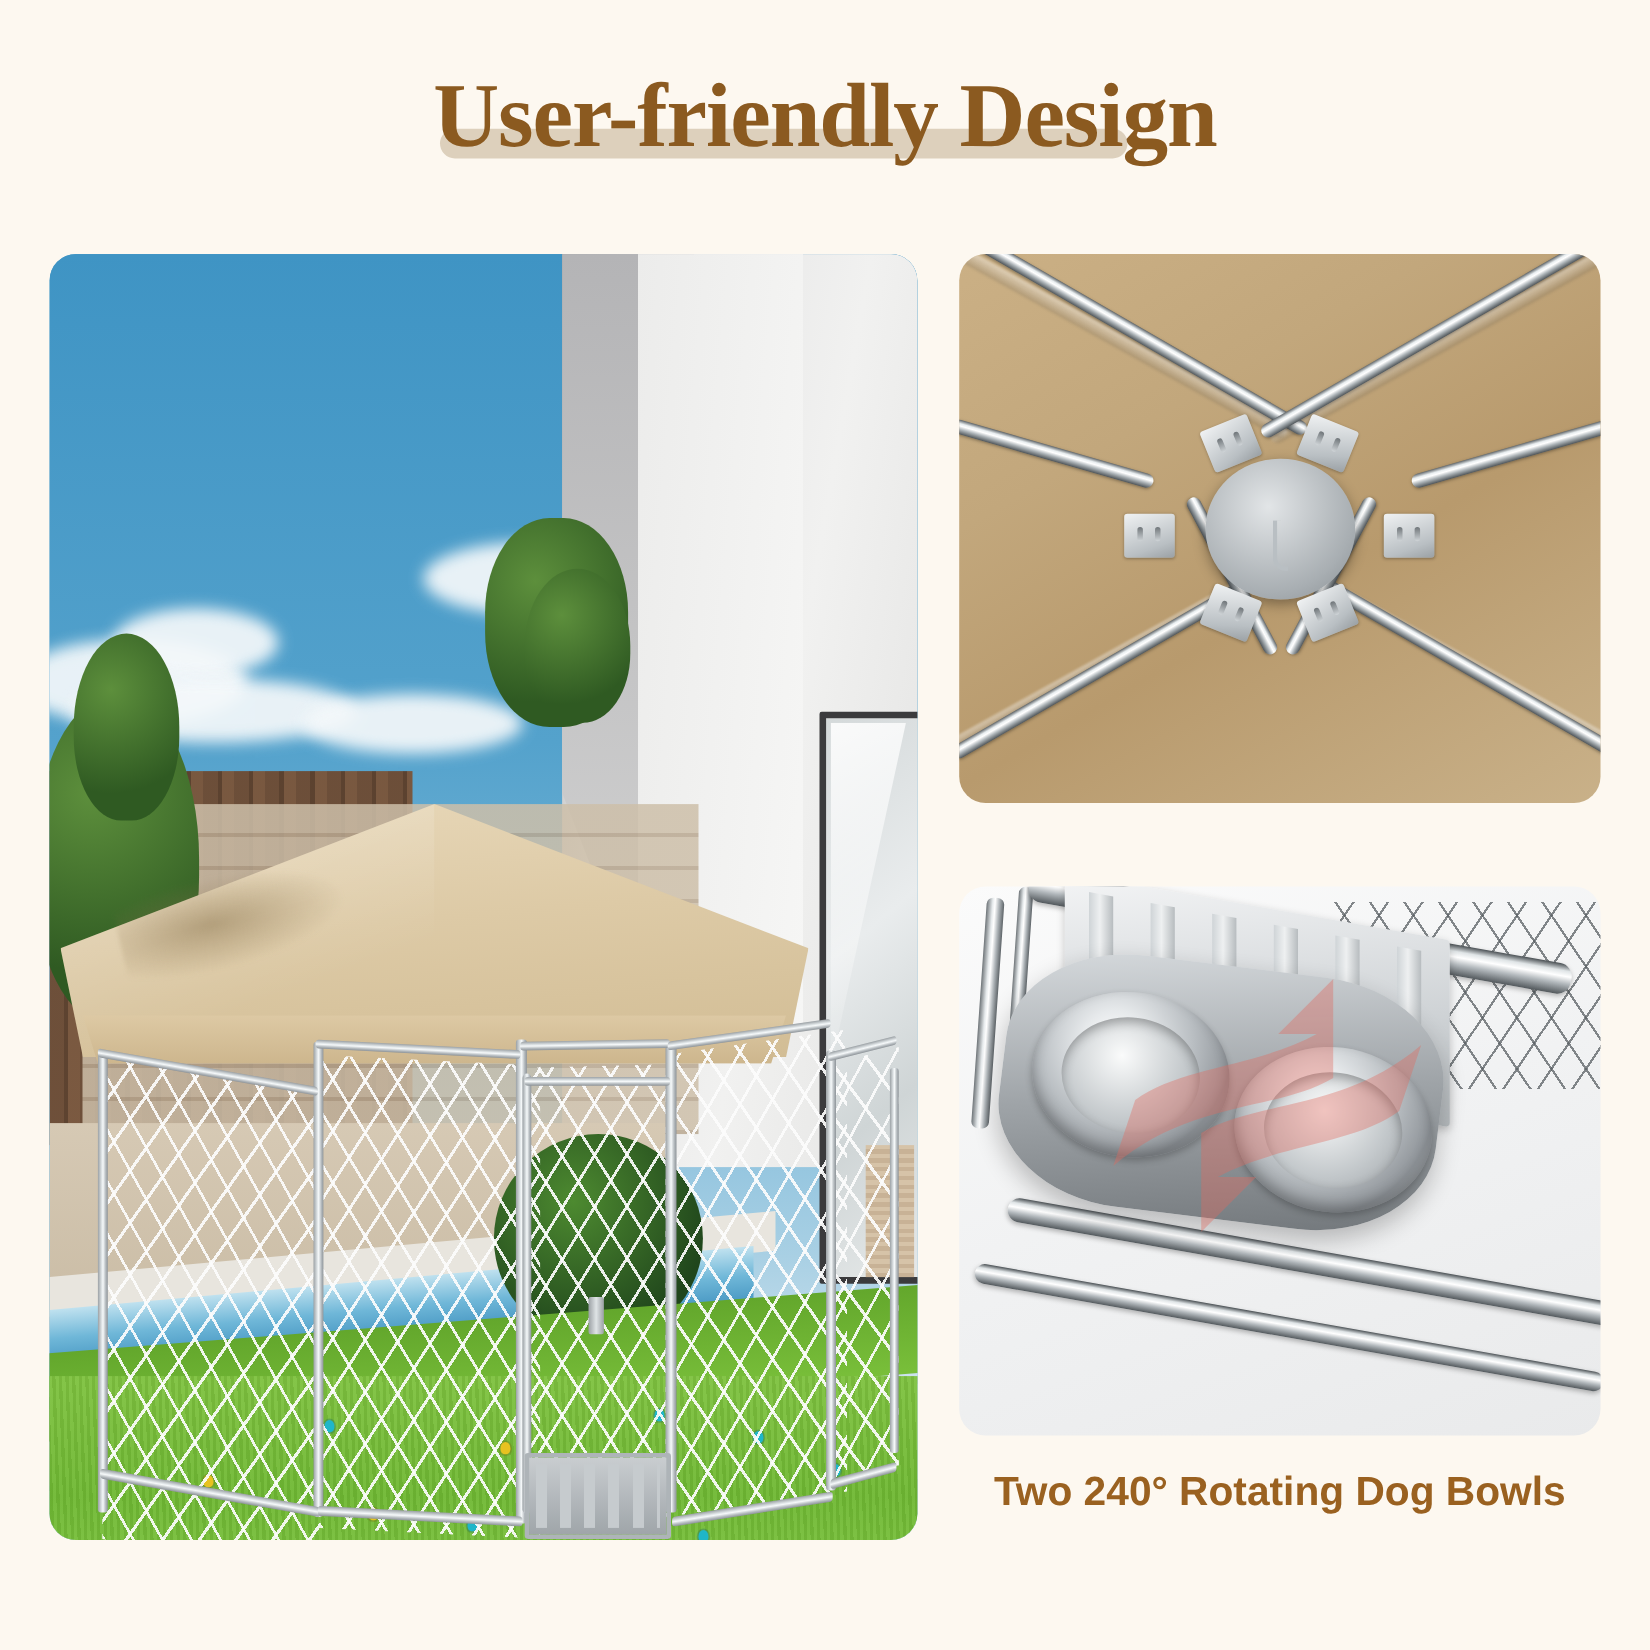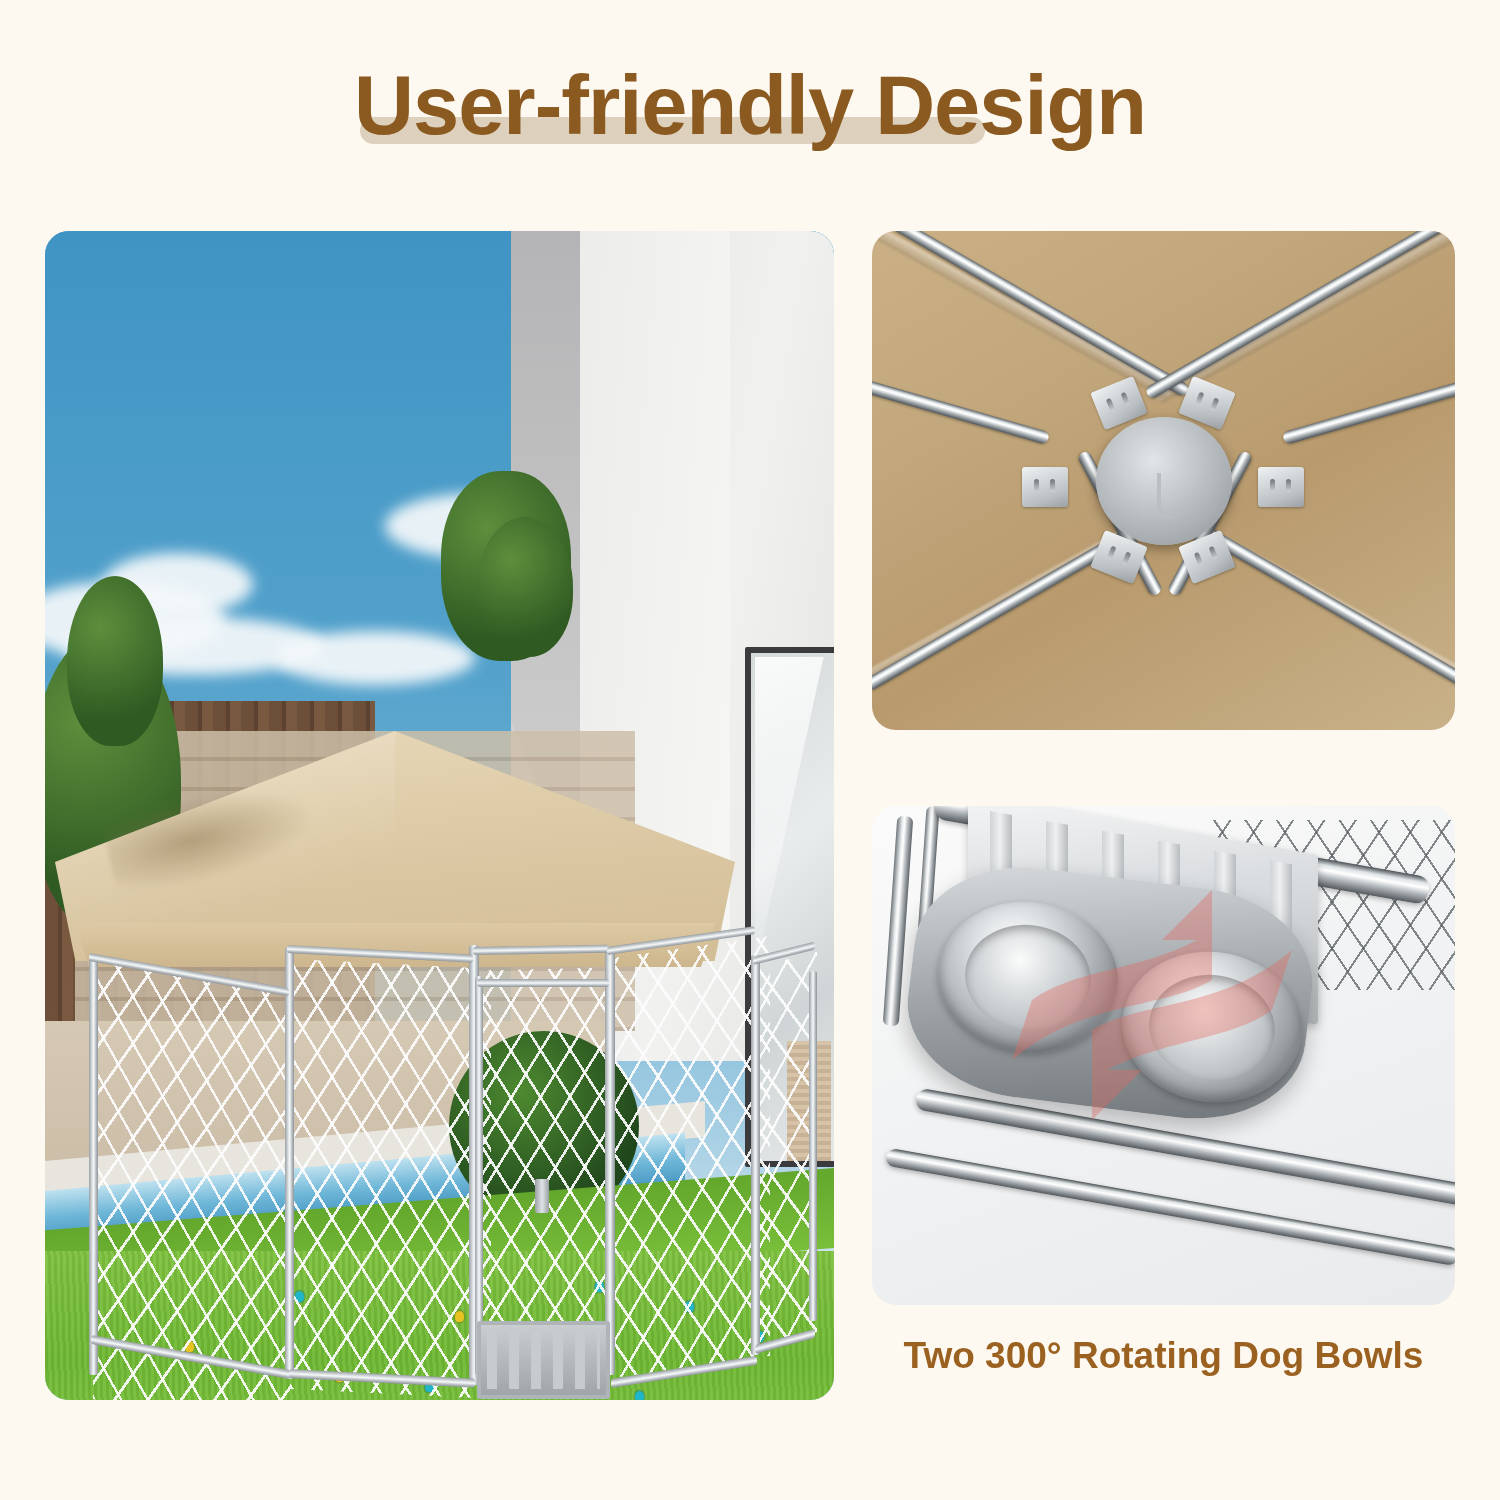--- a/index.html
+++ b/index.html
@@ -9,21 +9,21 @@
     font-family:"Liberation Sans", sans-serif;
     overflow:hidden;
   }
   .page { position:relative; width:1500px; height:1500px; background:#fdf8f0; }
 
   
   .title-wrap {
     position:absolute; left:0; top:46px; width:1500px; height:120px;
     display:flex; align-items:center; justify-content:center;
   }
-  .title-inner { position:relative; display:inline-block; }
+  .title-inner { position:relative; display:inline-block;font-family:Liberation Serif, serif; }
   .title-hl {
     position:absolute; left:6px; bottom:6px; width:625px; height:27px;
     background:#ddd0bc; border-radius:14px; z-index:0;
   }
   .title-text {
     position:relative; z-index:1;
     font-size:83px; font-weight:bold; color:#8b5a20;
     letter-spacing:-1px; line-height:1.05; white-space:nowrap;
   }
 
@@ -461,15 +461,15 @@
     <div class="bowl" style="left:250px; top:146px; width:180px; height:150px; transform:rotate(7deg);"></div>
 
     <svg class="arrow-rot" style="left:40px; top:44px;" width="440" height="300" viewBox="0 0 440 300">
       <path d="M300 40 L250 90 L285 90 C230 120 160 120 120 150 L100 210 C170 150 250 160 300 130 L300 160 Z" fill="#e06a60" opacity="0.62"></path>
       <path d="M120 230 L170 180 L135 180 C190 150 260 150 300 120 L320 60 C250 120 170 110 120 140 L120 110 Z" fill="#e06a60" opacity="0.62" transform="translate(60,40)"></path>
     </svg>
 
     <div class="rail" style="left:10px; top:392px; width:580px; height:18px; transform:rotate(10deg);"></div>
   </div>
 
-  <div class="bowls-label">Two 300° Rotating Dog Bowls</div>
+  <div class="bowls-label">Two 240° Rotating Dog Bowls</div>
 
 </div>
 
 </body></html>

